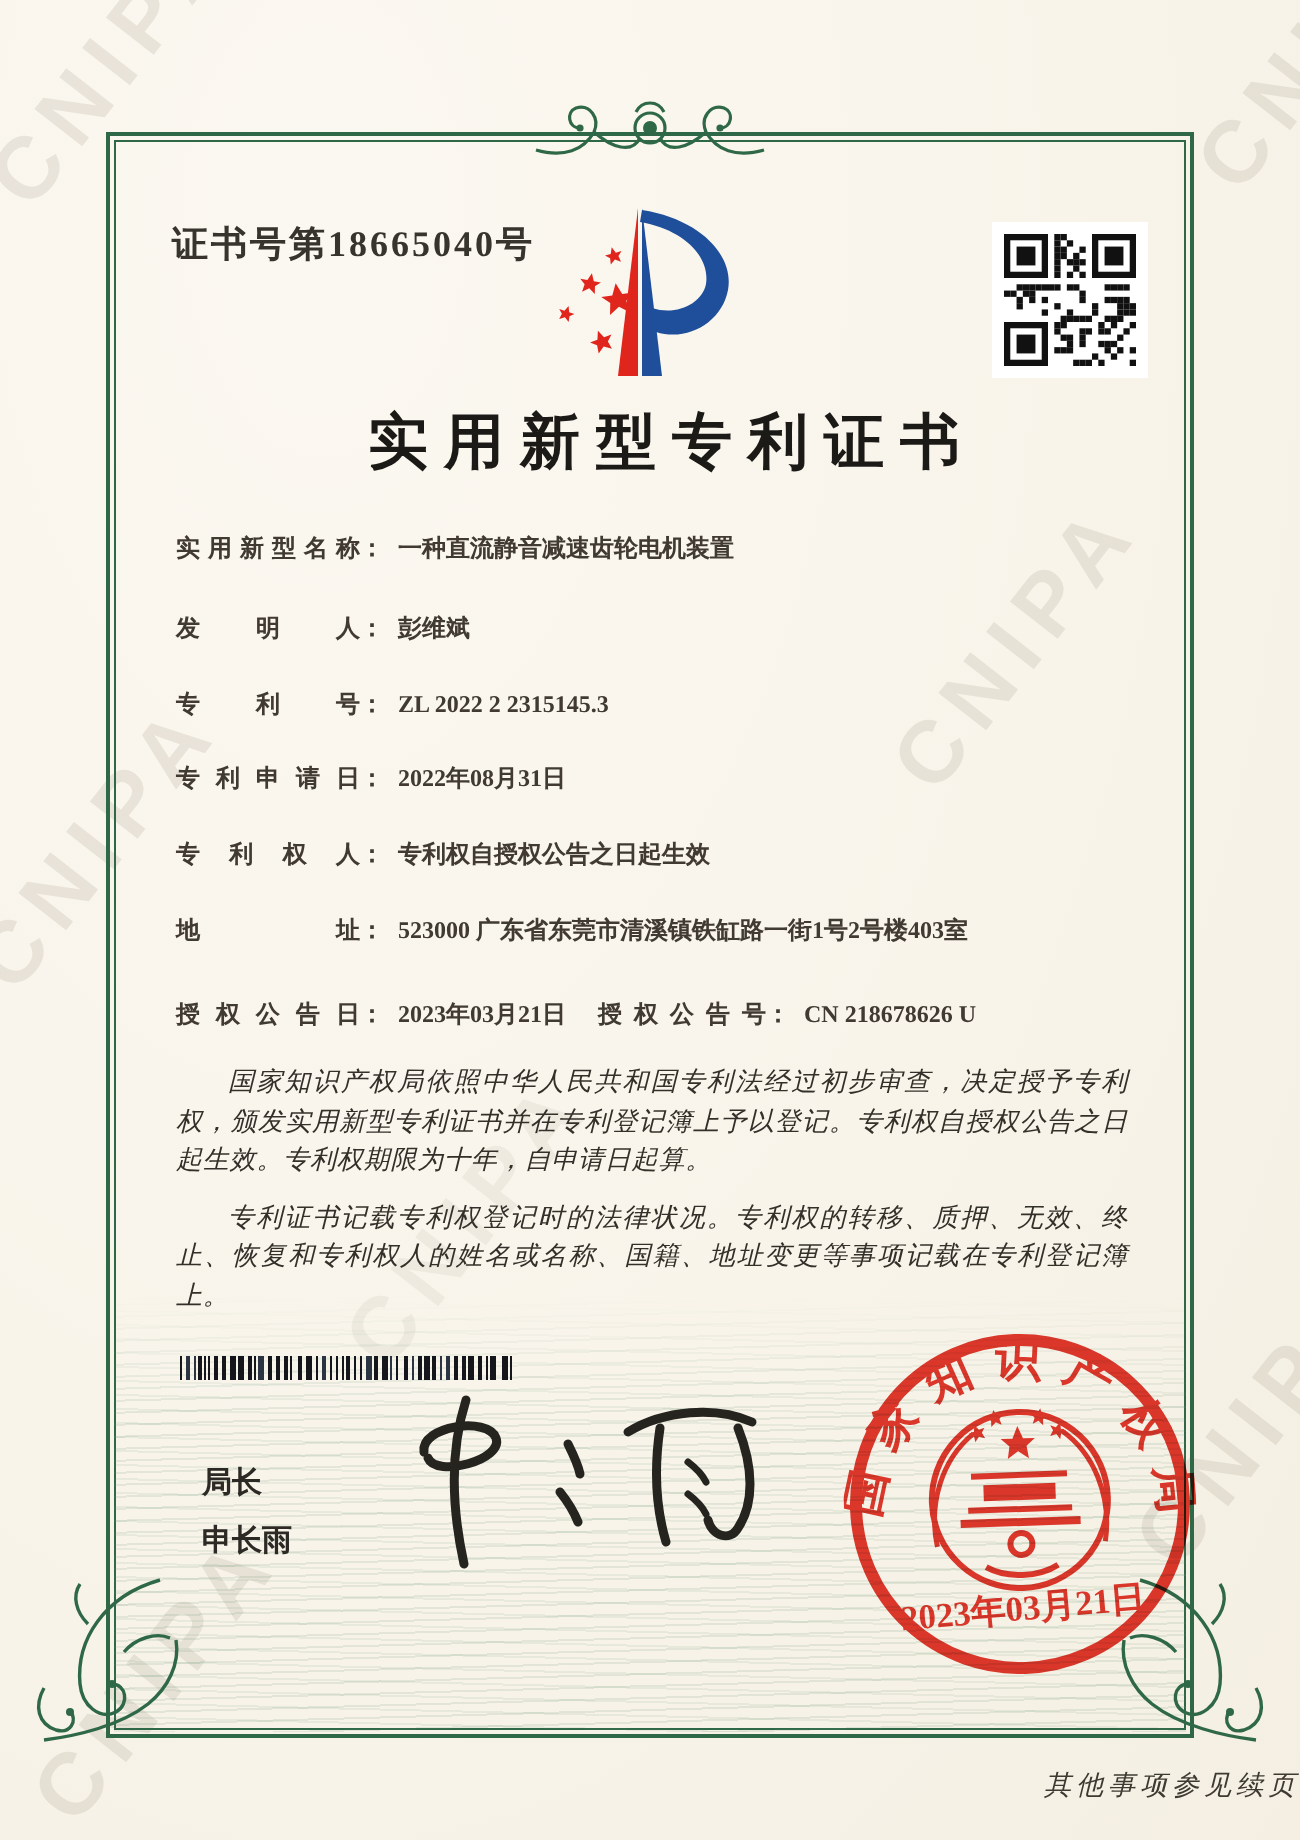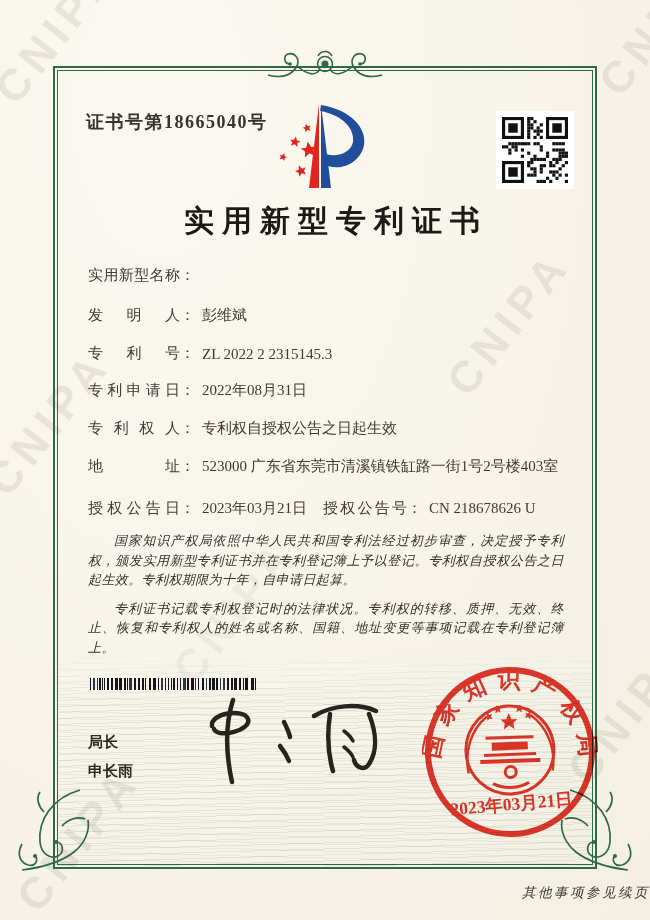--- a/index.html
+++ b/index.html
@@ -18,31 +18,31 @@
            repeating-linear-gradient(1.4deg, rgba(96,146,110,.10) 0 1px, transparent 1px 7px);
          -webkit-mask-image:linear-gradient(transparent,#000 26%);
          mask-image:linear-gradient(transparent,#000 26%);}
   .certno{position:absolute;left:86px;top:110px;font-size:18px;font-weight:600;
           letter-spacing:1.5px;color:#37332d;}
   .logo{position:absolute;left:268px;top:102px;}
   .qr{position:absolute;left:496px;top:111px;width:78px;height:78px;background:#fff;
       display:flex;align-items:center;justify-content:center;}
   .title{position:absolute;left:14px;right:0;top:201px;text-align:center;
          font-size:30px;font-weight:700;letter-spacing:8px;text-indent:8px;color:#1c1a16;}
-  .row{position:absolute;left:88px;font-size:15px;font-weight:400;color:#403a32;
-       white-space:nowrap;display:flex;align-items:flex-end;}
+  .row{position:absolute;left:88px;font-size:12px;font-weight:700;color:#403a32;
+       white-space:nowrap;display:flex;align-items:center;}
   .lbl{display:inline-block;width:92px;text-align:justify;text-align-last:justify;}
   .lbl2{display:inline-block;width:84px;text-align:justify;text-align-last:justify;}
   .colon{padding-right:7px;}
   .grp2{margin-left:16px;display:flex;align-items:baseline;}
   .paras{position:absolute;left:88px;top:531px;width:476px;}
   .paras p{margin:0 0 9px 0;font-size:13px;line-height:19.5px;text-indent:2em;
            font-style:italic;letter-spacing:.4px;color:#33302a;text-align:justify;}
   .barcode{position:absolute;left:90px;top:678px;}
-  .sig-block{position:absolute;left:88px;top:727px;font-family:"Liberation Sans","DejaVu Sans",sans-serif;
+  .sig-block{position:absolute;left:101px;top:727px;font-family:"Liberation Sans","DejaVu Sans",sans-serif;
              font-size:15px;font-weight:600;color:#2d2a25;line-height:29px;}
   .sig-hand{position:absolute;left:198px;top:694px;}
   .seal{position:absolute;left:422px;top:664px;width:176px;height:176px;
         transform:rotate(-2deg);opacity:.93;mix-blend-mode:multiply;}
   .pageno{position:absolute;left:0;right:0;top:842px;text-align:center;
           font-size:12.5px;font-weight:600;letter-spacing:1px;color:#3a362e;}
   .footer{position:absolute;left:0;right:0;top:884px;text-align:right;font-size:13.5px;
           font-style:italic;letter-spacing:2.5px;color:#3d3a33;}
   .orn{position:absolute;pointer-events:none;}
   svg{display:block;}
@@ -236,20 +236,21 @@
         <rect x="3.142857142857143" y="47.14285714285714" width="15.714285714285714" height="15.714285714285714" fill="#fff"></rect>
         <rect x="6.285714285714286" y="50.285714285714285" width="9.428571428571429" height="9.428571428571429" fill="#111"></rect>
       </svg>
   </div>
 
   <div class="title">实用新型专利证书</div>
 
   <div class="row" style="top:266px">
     <span class="lbl">实用新型名称</span>
       <span class="colon">：</span>
+    <span>一种直流静音减速齿轮电机装置</span>
   </div>
   <div class="row" style="top:306px">
     <span class="lbl">发明人</span>
       <span class="colon">：</span>
     <span>彭维斌</span>
   </div>
   <div class="row" style="top:344px">
     <span class="lbl">专利号</span>
       <span class="colon">：</span>
     <span>ZL 2022 2 2315145.3</span>

